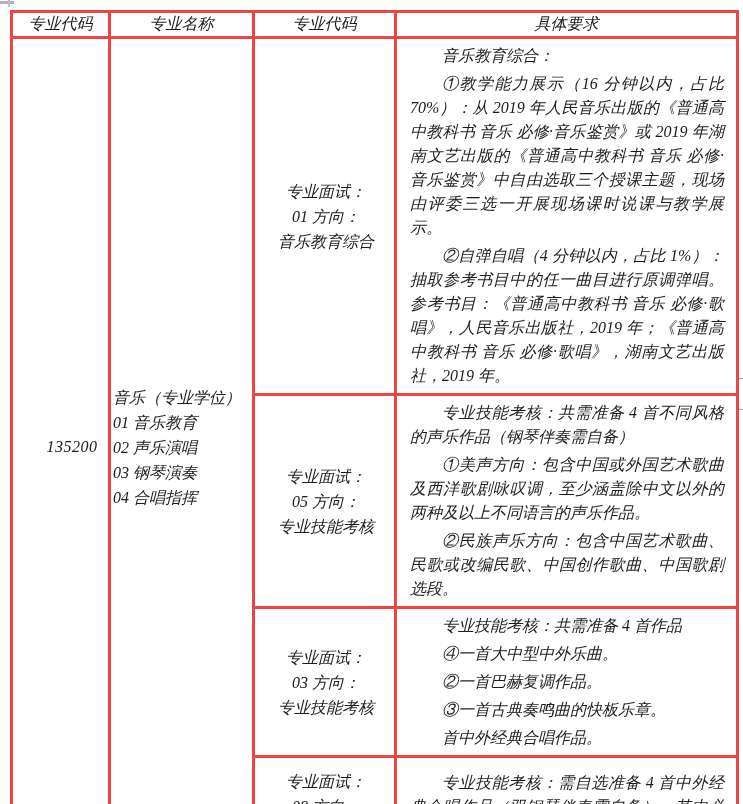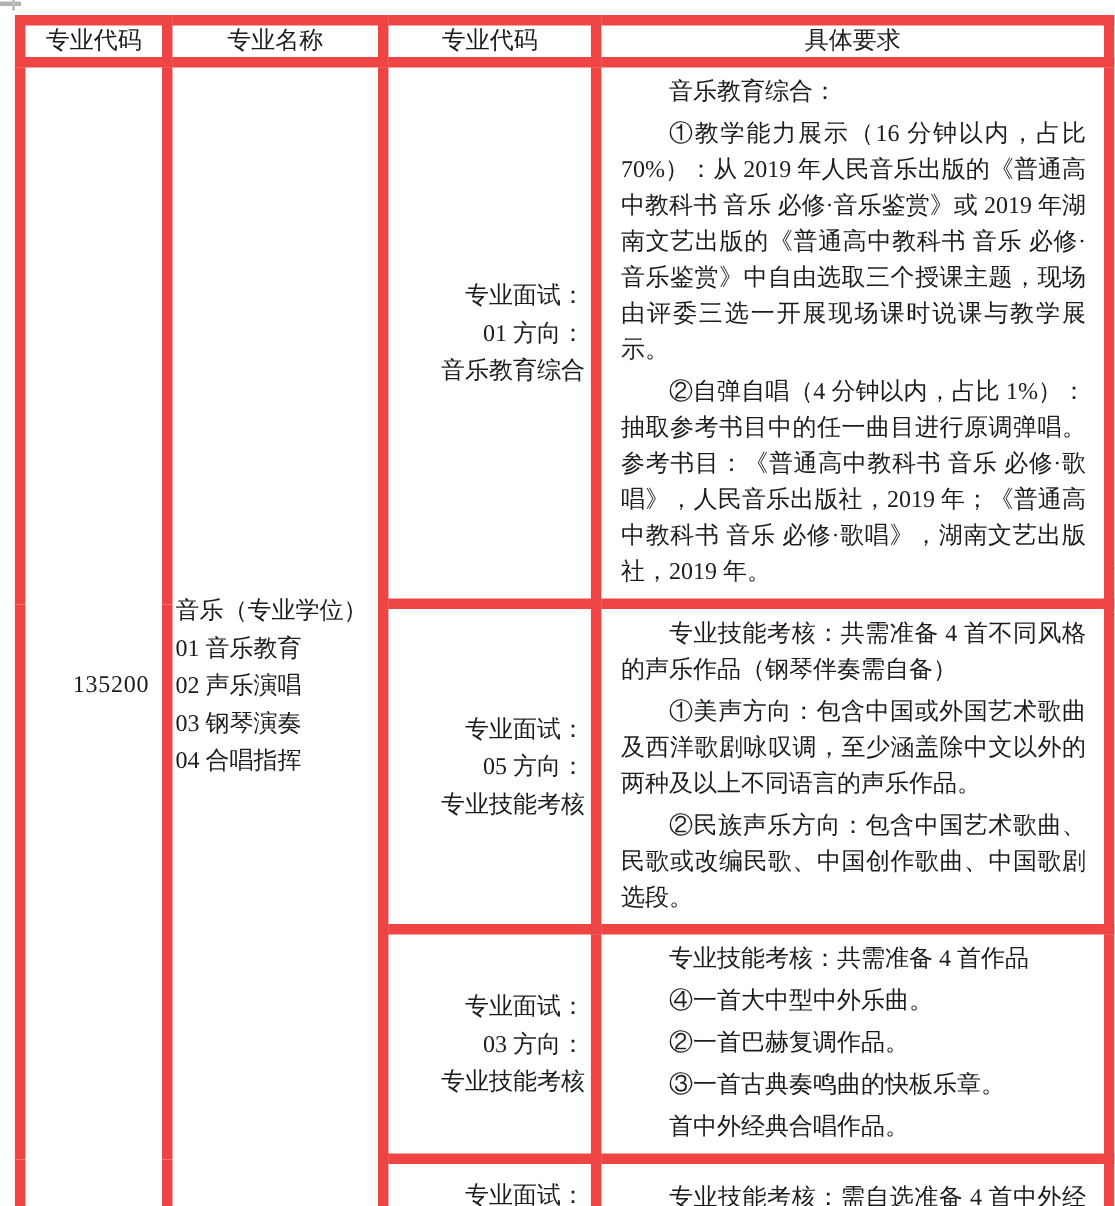--- a/index.html
+++ b/index.html
@@ -17,43 +17,44 @@
   }
   table.req-table {
     position: absolute;
     left: 10px;
     top: 10px;
     width: 726px;
     border-collapse: collapse;
     table-layout: fixed;
   }
   .req-table th, .req-table td {
-    border: 7px solid #ef4444;
+    border: 3px solid #ef4444;
     font-weight: normal;
     font-size: 16px;
     vertical-align: middle;
     overflow: hidden;
+    font-style: italic;
   }
   .req-table thead tr { height: 26px; }
   .req-table th { text-align: center; padding: 0; }
   tr.r1 { height: 340px; }
   tr.r2 { height: 198px; }
   tr.r3 { height: 124px; }
   tr.r4 { height: 100px; }
   td.code-cell {
     text-align: center;
     letter-spacing: 0.5px;
     padding-left: 24px;
   }
   td.name-cell {
     line-height: 25px;
     padding: 0 2px;
   }
   td.subject-cell {
-    text-align: right;
+    text-align: center;
     padding: 0 4px 0 7px;
     line-height: 25px;
   }
   td.req-cell {
     padding: 1px 8px 1px 9px;
     line-height: 24px;
     text-align: justify;
   }
   td.req-cell p {
     margin: 4px;

